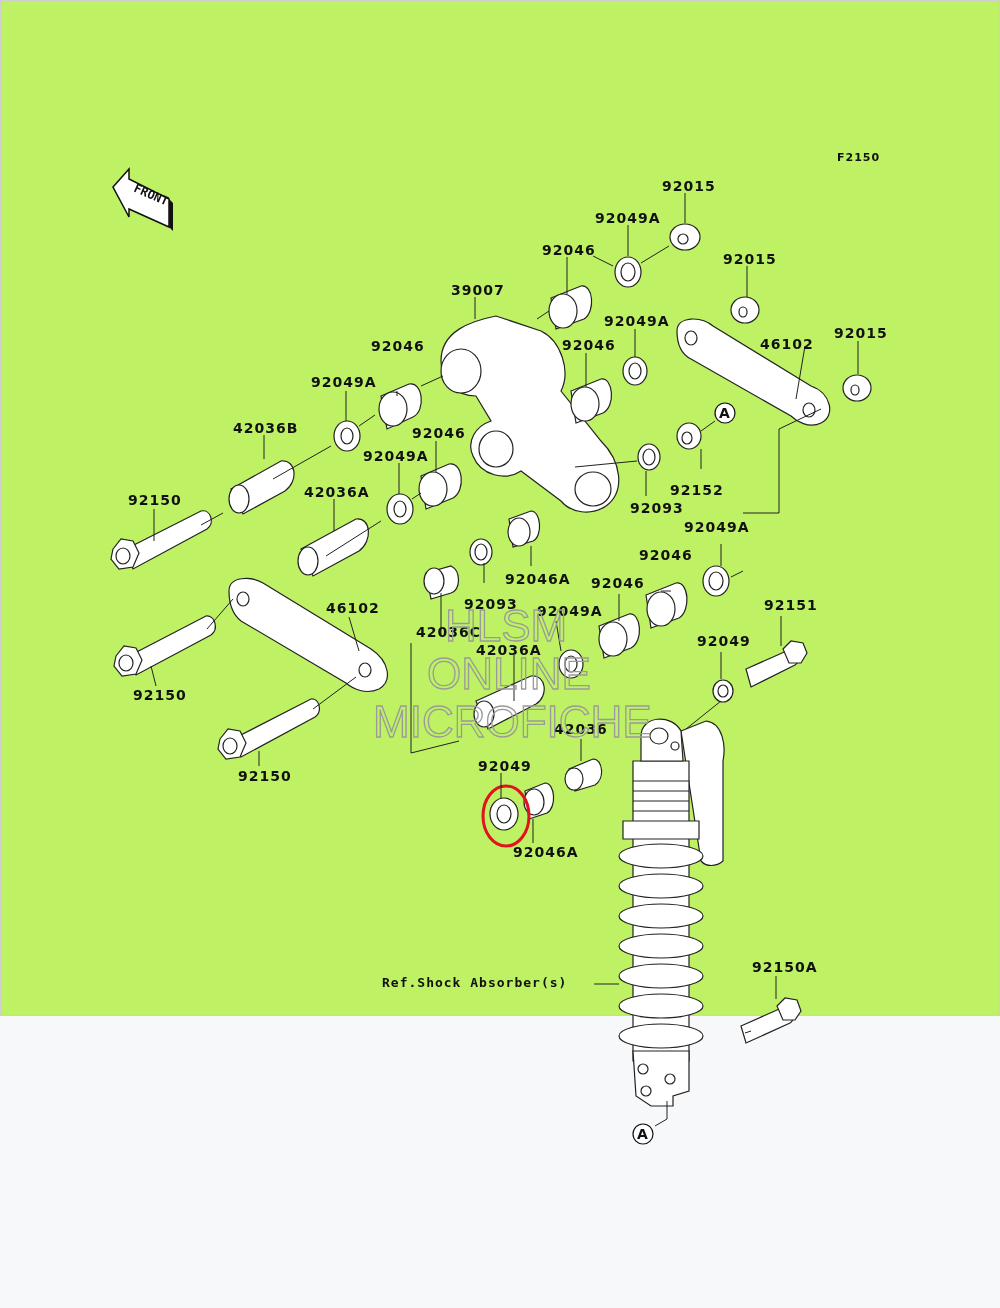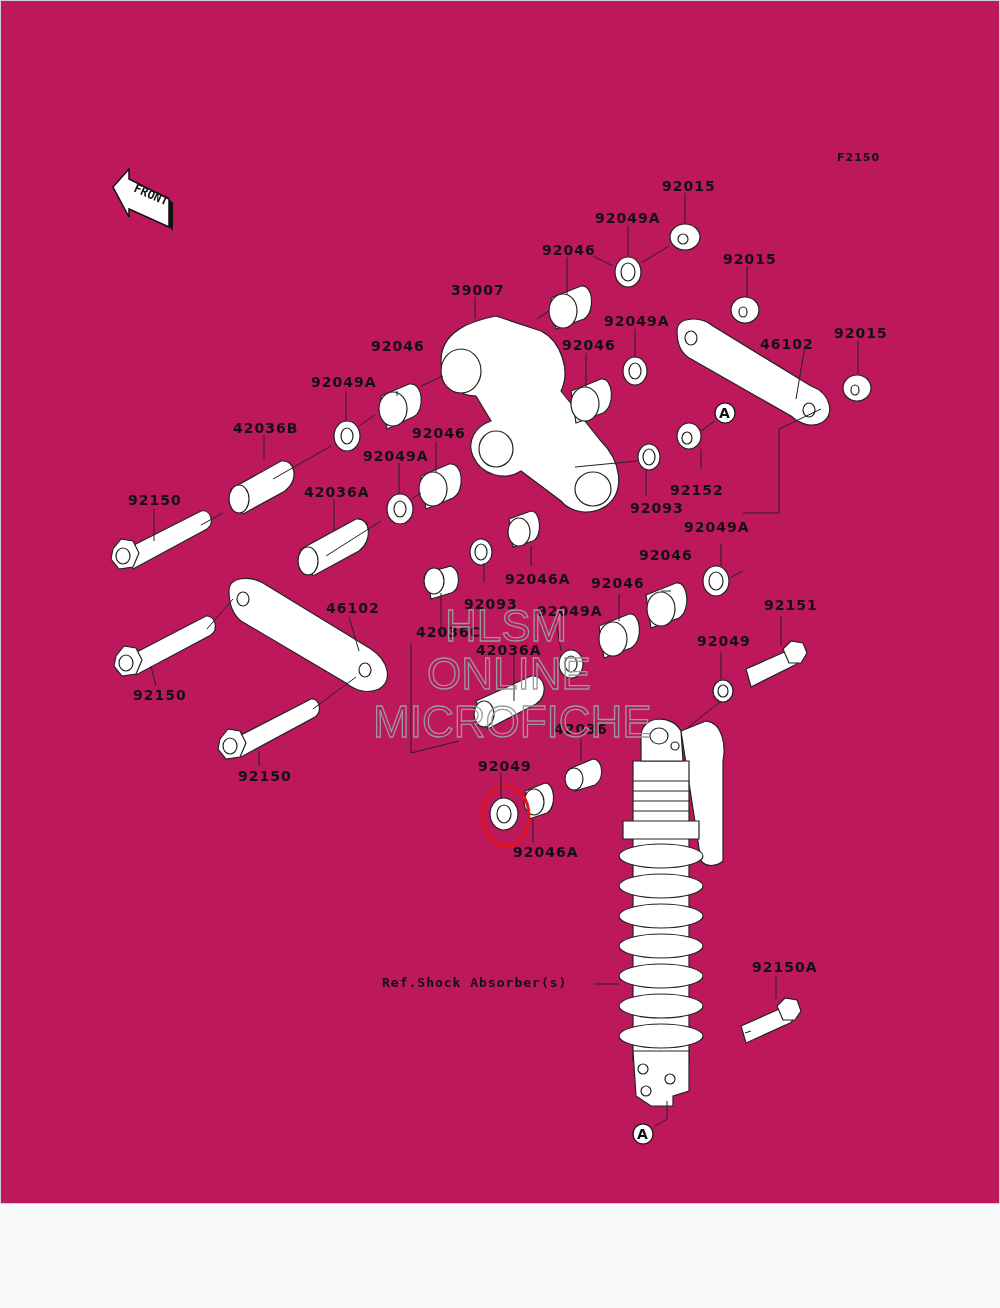--- a/index.html
+++ b/index.html
@@ -1,22 +1,22 @@
 <!DOCTYPE html>
 <html><head>
 <meta charset="utf-8">
 <style>
   html, body { margin: 0; padding: 0; }
   body {
     width: 1000px; height: 1308px; background: #f7f8f9;
     position: relative; overflow: hidden;
     font-family: "DejaVu Sans", sans-serif;
   }
-  #page { position: absolute; left: 0; top: 0; width: 1000px; height: 1204px;
-    border: 1px solid #cfcfcf; box-sizing: border-box; background:#be185d; }
+  #page { position: absolute; left: 0; top: 0; width: 1000px; height: 1016px;
+    border: 1px solid #cfcfcf; box-sizing: border-box; background:#bef264; }
   svg#diagram { position: absolute; left: 0; top: 0; }
   .lbl { font-family: "DejaVu Sans", sans-serif; font-weight: bold; font-size: 14px; fill: #111; letter-spacing: 1px; }
   .fig { font-family: "DejaVu Sans", sans-serif; font-weight: bold; font-size: 11px; fill: #111; letter-spacing: 1px; }
   .ref { font-family: "DejaVu Sans Mono", monospace; font-weight: bold; font-size: 13px; fill: #111; letter-spacing: 1px; }
   .part { fill: #fff; stroke: #222; stroke-width: 1.2; }
   .lead { stroke: #222; stroke-width: 1; fill: none; }
   .wm { font-family: "Liberation Sans", sans-serif; fill: none; stroke: #9a9a9a; stroke-width: 1.3; }
   .front-text { font-family: "DejaVu Sans Mono", monospace; font-weight: bold; font-size: 12px; fill:#111; }
 </style>
 </head>

